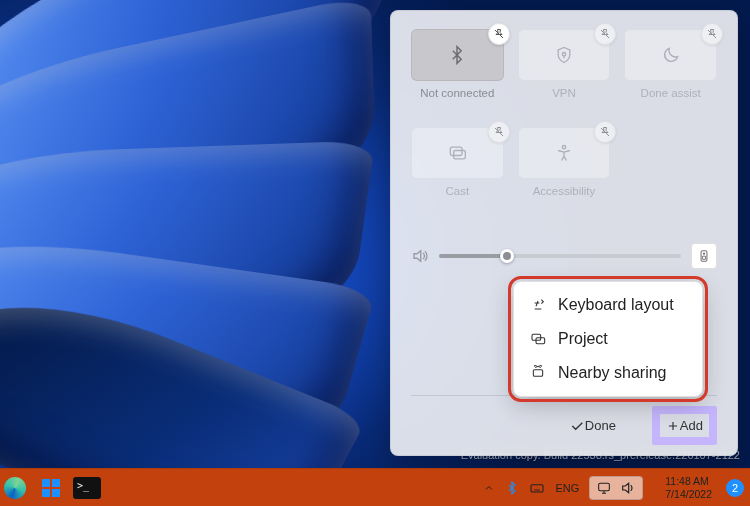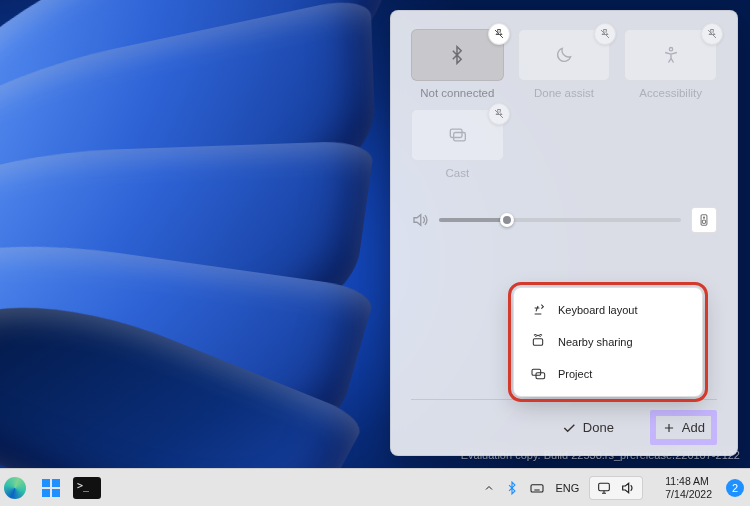--- a/index.html
+++ b/index.html
@@ -41,21 +41,21 @@
     background:rgba(248,248,250,.88);
     backdrop-filter:blur(6px);
     border:1px solid rgba(0,0,0,.08);
     border-radius:8px;
     box-shadow:0 10px 30px rgba(0,0,0,.25);
     display:flex; flex-direction:column;
     padding:18px 20px 10px 20px;
   }
   .tiles {
     display:grid; grid-template-columns:repeat(3,1fr); grid-template-rows:repeat(3,auto);
-    gap:10px 14px;
+    gap:28px 14px;
   }
   .tile { position:relative; text-align:center; }
   .tile .btn {
     height:52px; border-radius:6px;
     background:rgba(255,255,255,.6);
     border:1px solid rgba(0,0,0,.08);
     display:flex; align-items:center; justify-content:center;
     color:#8a8c94;
     cursor:pointer;
   }
@@ -83,38 +83,38 @@
   .vol-row .slider .knob{position:absolute;left:28%;top:50%;width:14px;height:14px;background:#8c8e96;border:3px solid #fff;border-radius:50%;transform:translate(-50%,-50%);box-shadow:0 1px 3px rgba(0,0,0,.3);}
   .out-dev{width:26px;height:26px;border:1px solid rgba(0,0,0,.12);border-radius:4px;display:flex;align-items:center;justify-content:center;background:#fff;}
 
   .footer{
     margin-top:auto;
     border-top:1px solid rgba(0,0,0,.1);
     padding-top:10px;
     display:flex; justify-content:flex-end; gap:30px;
     font-size:13px; color:#333;
   }
-  .footer .fbtn{display:flex;align-items:center;gap:6px;cursor:pointer;padding:4px 6px;}
-  .addbox{border:6px solid #c4b5fd;border-radius:2px;padding:2px 8px;justify-content:space-between;}
+  .footer .fbtn{display:flex;align-items:center;gap:0;cursor:pointer;padding:4px 6px;}
+  .addbox{border:8px solid #c4b5fd;border-radius:2px;padding:2px 8px;justify-content:space-between;}
   
   .menu{
     position:absolute; right:34px; bottom:58px;
     width:190px; background:#fff;
     border:1px solid rgba(0,0,0,.12); border-radius:8px;
     box-shadow:0 8px 24px rgba(0,0,0,.22);
     padding:6px 0;
     outline:3px solid #d43a2c; outline-offset:2px;
   }
-  .menu .mi{display:flex;align-items:center;gap:12px;padding:8px 16px;font-size:11px;color:#222;cursor:pointer;}
+  .menu .mi{display:flex;align-items:center;gap:12px;padding:8px 16px;font-size:16px;color:#222;cursor:pointer;}
   .menu .mi svg{width:16px;height:16px;stroke:#333;fill:none;stroke-width:1.6;}
 
   
   .taskbar{
     position:absolute;left:0;right:0;bottom:0;height:38px;
-    background:#e5e5e5;border-top:1px solid rgba(0,0,0,.1);
+    background:#c2410c;border-top:1px solid rgba(0,0,0,.1);
     display:flex;align-items:center;
     padding:0 6px;
     font-size:12px;color:#222;
   }
   .tb-left{display:flex;align-items:center;gap:6px;}
   .tb-left .ap{width:30px;height:30px;border-radius:4px;display:flex;align-items:center;justify-content:center;}
   .win-logo{width:18px;height:18px;display:grid;grid-template-columns:1fr 1fr;grid-template-rows:1fr 1fr;gap:2px;}
   .win-logo span{background:#1e90ff;}
   .edge{width:22px;height:22px;border-radius:50%;
         background:conic-gradient(from 200deg,#0b63c5,#34c1a9,#7ed492,#34c1a9,#0b63c5);}
@@ -154,68 +154,84 @@
       </div>
       <div class="pin">
         <svg viewBox="0 0 24 24">
             <path d="M9 3h6l-1 6 4 4H6l4-4-1-6z"></path>
             <path d="M4 4l16 16"></path>
           </svg>
       </div>
       <div class="lbl">Not connected</div>
     </div>
 
+    <div class="tile inactive">
+      <div class="btn">
+        <svg width="20" height="20" viewBox="0 0 24 24" stroke="currentColor" fill="none" stroke-width="1.6">
+            <path d="M12 3l7 3v5c0 5-3 8-7 10-4-2-7-5-7-10V6l7-3z"></path>
+            <circle cx="12" cy="11" r="2"></circle>
+            <path d="M12 13v3"></path>
+          </svg>
+      </div>
+      <div class="pin">
+        <svg viewBox="0 0 24 24">
+            <path d="M9 3h6l-1 6 4 4H6l4-4-1-6z"></path>
+            <path d="M4 4l16 16"></path>
+          </svg>
+      </div>
+      <div class="lbl">VPN</div>
+    </div>
 
 
 
     <div class="tile inactive">
       <div class="btn">
         <svg width="20" height="20" viewBox="0 0 24 24" stroke="currentColor" fill="none" stroke-width="1.6">
             <path d="M20 14A8 8 0 0110 4a8 8 0 1010 10z"></path>
           </svg>
       </div>
       <div class="pin">
         <svg viewBox="0 0 24 24">
             <path d="M9 3h6l-1 6 4 4H6l4-4-1-6z"></path>
             <path d="M4 4l16 16"></path>
           </svg>
       </div>
       <div class="lbl">Done assist</div>
+    </div>
+
+    <div class="tile inactive">
+      <div class="btn">
+        <svg width="20" height="20" viewBox="0 0 24 24" stroke="currentColor" fill="none" stroke-width="1.6">
+            <rect x="4" y="5" width="14" height="10" rx="2"></rect>
+            <rect x="8" y="9" width="14" height="10" rx="2"></rect>
+          </svg>
+      </div>
+      <div class="pin">
+        <svg viewBox="0 0 24 24">
+            <path d="M9 3h6l-1 6 4 4H6l4-4-1-6z"></path>
+            <path d="M4 4l16 16"></path>
+          </svg>
+      </div>
+      <div class="lbl">Cast</div>
     </div>
 
     <div class="tile inactive">
       <div class="btn">
         <svg width="20" height="20" viewBox="0 0 24 24" stroke="currentColor" fill="none" stroke-width="1.6">
             <circle cx="12" cy="5" r="2"></circle>
             <path d="M5 9l7 2 7-2M12 11v5M9 21l3-5 3 5"></path>
           </svg>
       </div>
       <div class="pin">
         <svg viewBox="0 0 24 24">
             <path d="M9 3h6l-1 6 4 4H6l4-4-1-6z"></path>
             <path d="M4 4l16 16"></path>
           </svg>
       </div>
       <div class="lbl">Accessibility</div>
-    </div>
-
-    <div class="tile inactive">
-      <div class="btn">
-        <svg width="20" height="20" viewBox="0 0 24 24" stroke="currentColor" fill="none" stroke-width="1.6">
-            <rect x="4" y="5" width="14" height="10" rx="2"></rect>
-            <rect x="8" y="9" width="14" height="10" rx="2"></rect>
-          </svg>
-      </div>
-      <div class="pin">
-        <svg viewBox="0 0 24 24">
-            <path d="M9 3h6l-1 6 4 4H6l4-4-1-6z"></path>
-            <path d="M4 4l16 16"></path>
-          </svg>
-      </div>
-      <div class="lbl">Cast</div>
     </div>
 
   </div>
 
   <div class="vol-row">
     <svg width="18" height="18" viewBox="0 0 24 24" stroke="currentColor" fill="none" stroke-width="1.8">
         <path d="M4 9v6h4l5 4V5L8 9H4z"></path>
         <path d="M16 8a5 5 0 010 8M18.5 5.5a9 9 0 010 13"></path>
       </svg>
     <div class="slider">
@@ -249,31 +265,31 @@
   <div class="menu">
     <div class="mi">
       <svg viewBox="0 0 24 24">
           <path d="M7 18h10M9 14l3-8M7 9h7"></path>
           <path d="M17 4l3 3-3 3"></path>
         </svg>
       <span>Keyboard layout</span>
     </div>
     <div class="mi">
       <svg viewBox="0 0 24 24">
+          <rect x="3" y="5" width="13" height="9" rx="2"></rect>
+          <rect x="9" y="10" width="13" height="9" rx="2"></rect>
+        </svg>
+      <span>Project</span>
+    </div>
+    <div class="mi">
+      <svg viewBox="0 0 24 24">
           <rect x="5" y="7" width="14" height="10" rx="2"></rect>
           <path d="M8 4a6 6 0 018 0M6 2a9 9 0 0112 0"></path>
         </svg>
       <span>Nearby sharing</span>
-    </div>
-    <div class="mi">
-      <svg viewBox="0 0 24 24">
-          <rect x="3" y="5" width="13" height="9" rx="2"></rect>
-          <rect x="9" y="10" width="13" height="9" rx="2"></rect>
-        </svg>
-      <span>Project</span>
     </div>
   </div>
 </div>
 
 <div class="taskbar">
   <div class="tb-left">
     <div class="ap" style="margin-left:-6px;">
         <div class="edge"></div>
       </div>
     <div class="ap">

